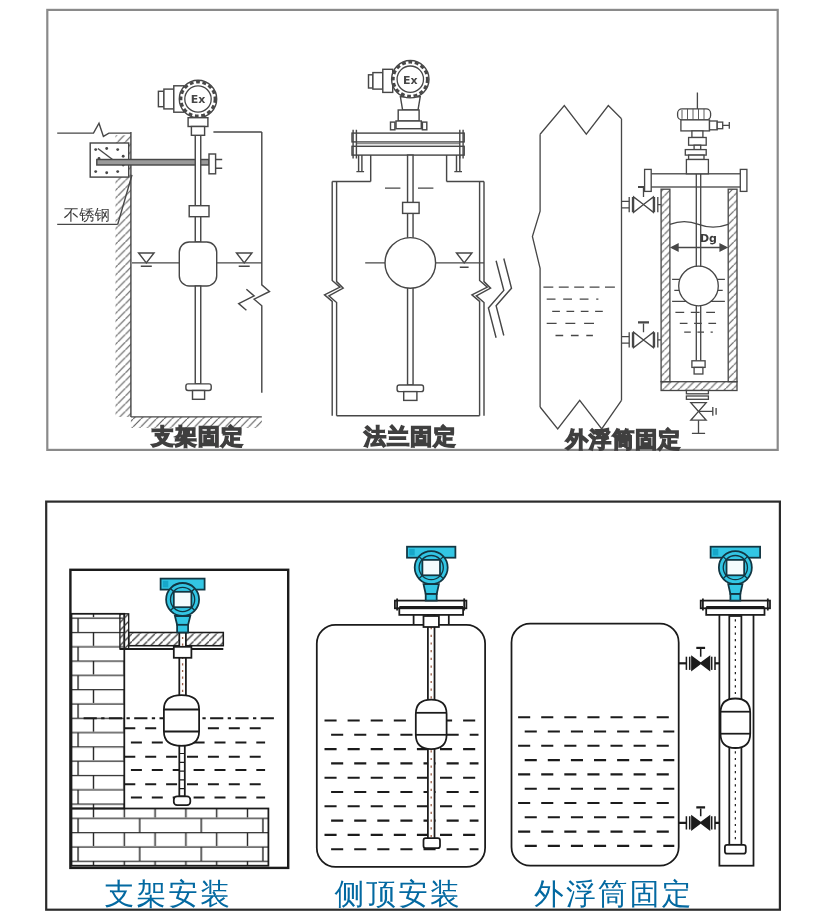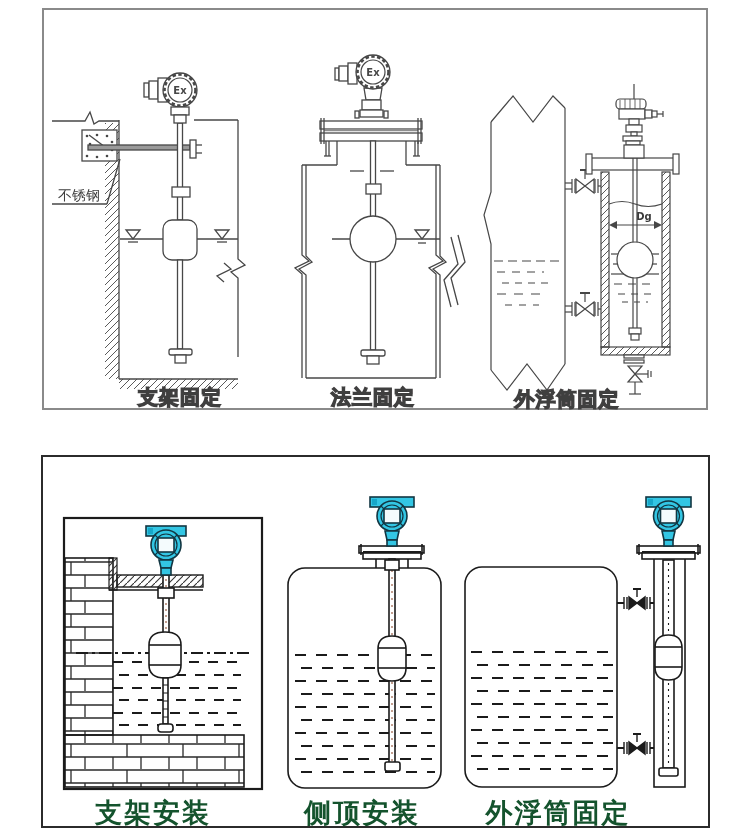--- a/index.html
+++ b/index.html
@@ -3,22 +3,22 @@
 <meta charset="utf-8">
 <style>
   html,body{margin:0;padding:0;background:#fff;}
   #stage{position:relative;width:750px;height:840px;background:#fff;overflow:hidden;
          font-family:"DejaVu Sans","Liberation Sans",sans-serif;}
   .panel{position:absolute;background:#fff;box-sizing:border-box;}
   #topPanel{left:42px;top:8px;width:666px;height:402px;border:2px solid #8a8a8a;}
   #bottomPanel{left:41px;top:455px;width:669px;height:373px;border:2px solid #2b2b2b;}
   .cap-top{position:absolute;width:170px;text-align:center;font-size:20px;font-weight:bold;
            letter-spacing:1px;color:#be185d;-webkit-text-stroke:1.3px #3f3f3f;}
-  .cap-bottom{position:absolute;width:190px;text-align:center;font-size:27px;font-weight:700;
-           letter-spacing:2px;color:#14532d;}
+  .cap-bottom{position:absolute;width:190px;text-align:center;font-size:27px;font-weight:400;
+           letter-spacing:2px;color:#0369a1;}
   svg{display:block;}
   svg text{font-family:"DejaVu Sans","Liberation Sans",sans-serif;}
 </style>
 </head>
 <body>
 
 <div id="stage">
 
   <div id="topPanel" class="panel">
     <svg width="662" height="398" viewBox="0 0 662 398">

